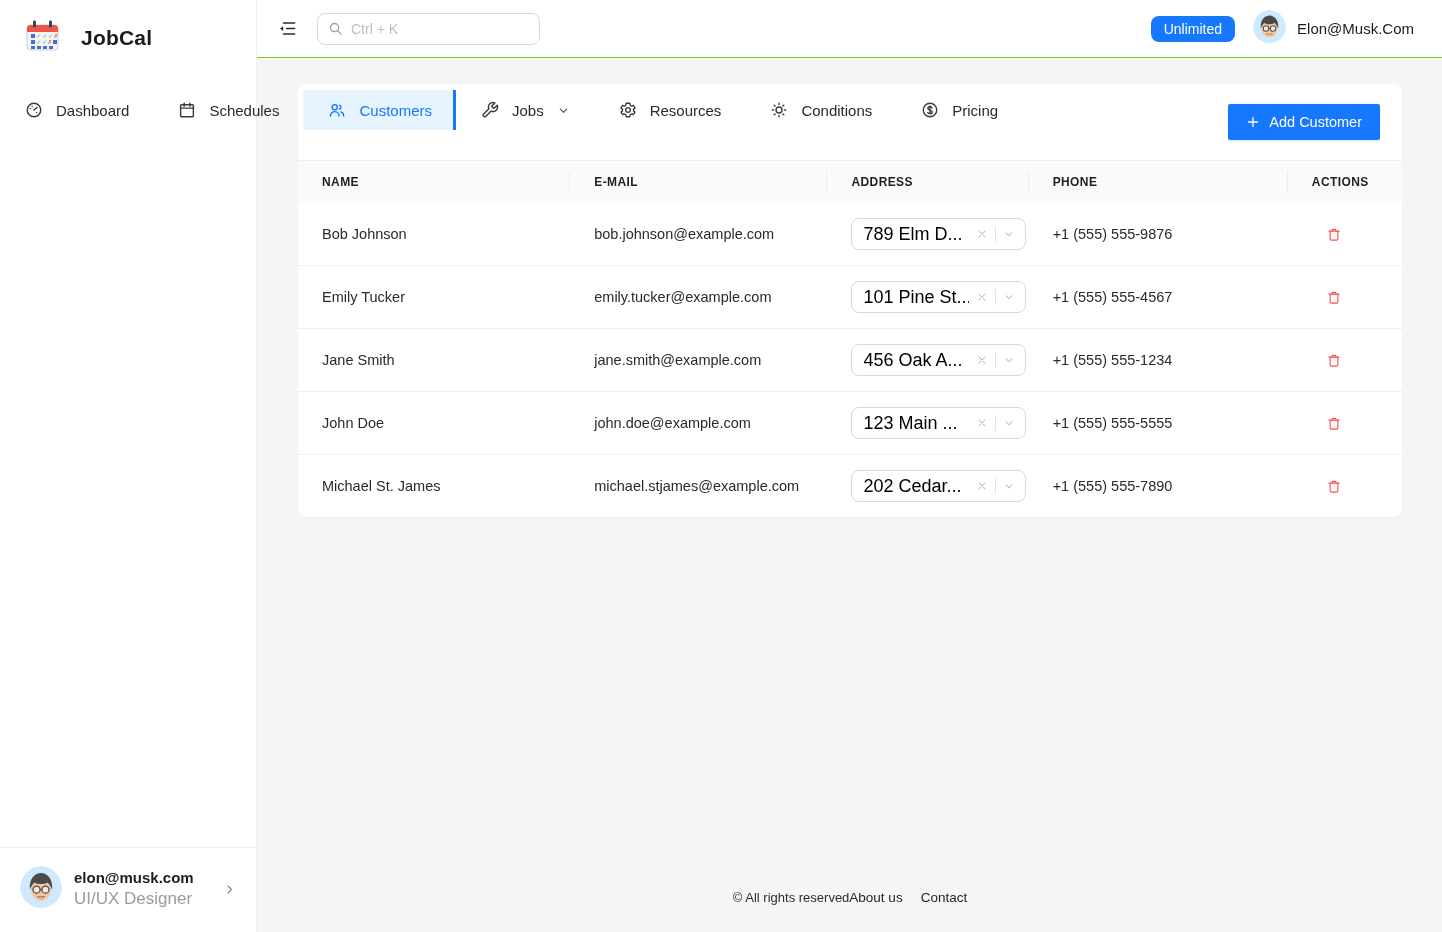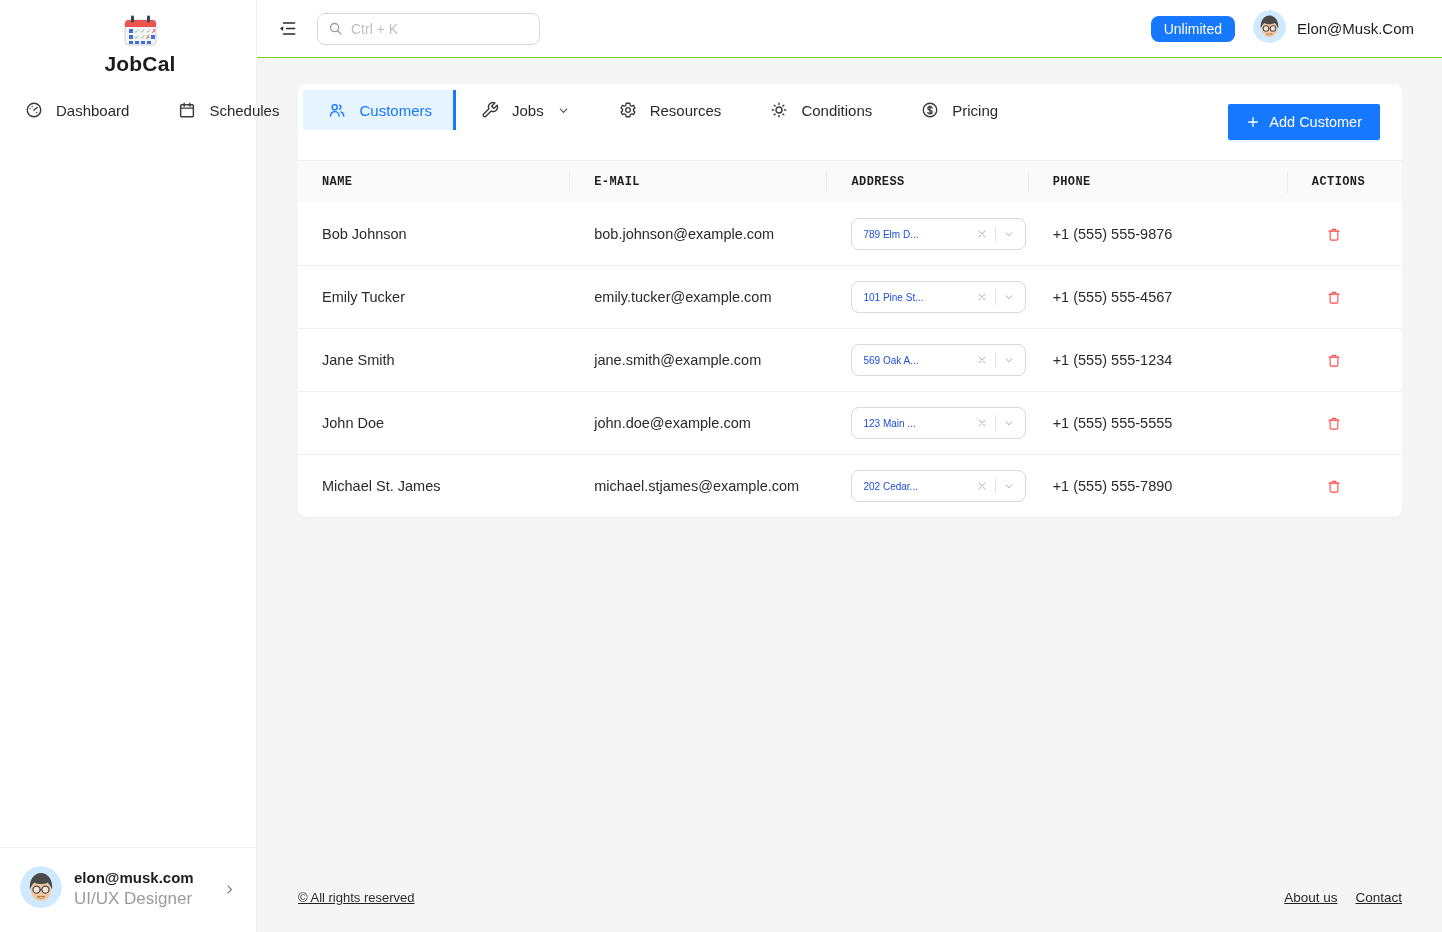--- a/index.html
+++ b/index.html
@@ -3,21 +3,21 @@
 <meta charset="utf-8">
 <style>
   * { margin:0; padding:0; box-sizing:border-box; }
   html,body { width:1442px; height:932px; overflow:hidden; background:#fff;
     font-family:"Liberation Sans", sans-serif; color:#232323; }
   .app { display:flex; width:100%; height:100%; }
 
   
   .sidebar { width:257px; height:100%; background:#fff; border-right:1px solid #f0f0f0;
     display:flex; flex-direction:column; flex-shrink:0; }
-  .logo-row { display:flex; align-items:center; gap:0; padding:14px 0 0 24px; height:62px;flex-direction:column; }
+  .logo-row { display:flex; align-items:center; gap:20px; padding:14px 0 0 24px; height:62px; }
   .logo-title { font-size:21px; font-weight:600; color:#1b1b1b; letter-spacing:.2px; }
   .menu { margin-top:28px; display:flex; flex-direction:row; }
   .menu-item { height:40px; margin-bottom:6px; display:flex; align-items:center; gap:13px;
     padding:0 24px 0 25px; font-size:15px; color:#2a2a2a; cursor:pointer; position:relative; }
   .menu-item .mi-icon { width:18px; height:18px; display:flex; align-items:center; color:#3a3a3a; }
   .menu-item.active { background:#e6f4ff; color:#1677ff; }
   .menu-item.active .mi-icon { color:#1677ff; }
   .menu-item.active::after { content:""; position:absolute; right:0; top:0; width:3px; height:100%;
     background:#1677ff; }
   .mi-caret { margin-left:auto; color:#555; display:flex; }
@@ -54,40 +54,40 @@
     box-shadow:0 1px 2px rgba(0,0,0,0.04); }
   .card-head { display:flex; align-items:center; justify-content:space-between;
     padding:20px 22px 20px 22px; border-bottom:1px solid #f0f0f0; }
   .card-title { font-size:15.5px; font-weight:700; color:#202020; }
   .add-btn { background:#1677ff; color:#fff; border:none; border-radius:2px; height:36px;
     padding:0 18px; font-size:14.5px; display:flex; align-items:center; gap:9px; cursor:pointer;
     font-family:"Liberation Sans", sans-serif; box-shadow:0 2px 0 rgba(5,145,255,0.1); }
 
   table { width:100%; border-collapse:collapse; table-layout:fixed; }
   thead th { background:#fafafa; font-size:12px; font-weight:700; letter-spacing:.4px;
-    text-align:left; color:#1f1f1f; padding:14px 24px; position:relative;font-family:Liberation Mono, monospace; }
+    text-align:left; color:#1f1f1f; padding:14px 24px; position:relative; }
   thead th:not(:last-child)::after { content:""; position:absolute; right:0; top:50%;
     transform:translateY(-50%); width:1px; height:22px; background:#ededed; }
   tbody td { border-top:1px solid #f0f0f0; padding:15px 24px; font-size:14.5px; color:#2a2a2a;
     vertical-align:middle; white-space:nowrap; overflow:hidden; }
   tbody tr:first-child td { border-top:none; }
 
   .addr-select { width:175px; height:32px; background:#fff; border:1px solid #d9d9d9;
     border-radius:8px; display:flex; align-items:center; padding:0 10px 0 11px; gap:7px;
     cursor:pointer; }
-  .addr-text { flex:1; font-size:10px; color:#1d4ed8; white-space:nowrap; overflow:hidden; }
+  .addr-text { flex:1; font-size:18px; color:#000000; white-space:nowrap; overflow:hidden; }
   .sel-clear { color:#b9b9b9; display:flex; cursor:pointer; }
   .sel-divider { width:1px; height:16px; background:#e3e3e3; }
   .sel-arrow { color:#b9b9b9; display:flex; cursor:pointer; }
 
   .trash-btn { background:none; border:none; cursor:pointer; color:#ff4d4f; display:flex;
     align-items:center; padding:2px; margin-left:12px; }
 
-  .footer { margin-top:auto; display:flex; align-items:center; justify-content:space-between;
-    padding:0 0 27px 0;text-decoration:underline; }
+  .footer { margin-top:auto; display:flex; align-items:center; justify-content:center;
+    padding:0 0 27px 0; }
   .copyright { font-size:13px; color:#2e2e2e; }
   .footer-links { display:flex; gap:18px; }
   .footer-link { font-size:13.5px; color:#262626; cursor:pointer; }
 </style>
 </head>
 <body>
 
 <div class="app">
 
   <aside class="sidebar">
@@ -355,21 +355,21 @@
                       <path d="M6.2 7v11.5c0 1.1.9 2 2 2h7.6c1.1 0 2-.9 2-2V7"></path>
                     </svg>
                   </button>
               </td>
             </tr>
             <tr>
               <td>Jane Smith</td>
               <td>jane.smith@example.com</td>
               <td>
                 <div class="addr-select">
-                  <span class="addr-text">569 Oak A...</span>
+                  <span class="addr-text">456 Oak A...</span>
                   <span class="sel-clear">
                       <svg width="12" height="12" viewBox="0 0 24 24" fill="none" stroke="currentColor" stroke-width="2.1" stroke-linecap="round">
                         <path d="M6 6l12 12M18 6L6 18"></path>
                       </svg>
                     </span>
                   <span class="sel-divider"></span>
                   <span class="sel-arrow">
                       <svg width="12" height="12" viewBox="0 0 24 24" fill="none" stroke="currentColor" stroke-width="2.1" stroke-linecap="round" stroke-linejoin="round">
                         <path d="M6 9.5l6 6 6-6"></path>
                       </svg>

